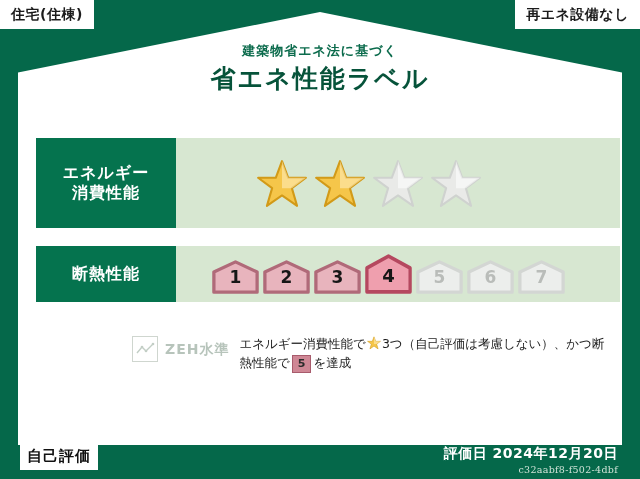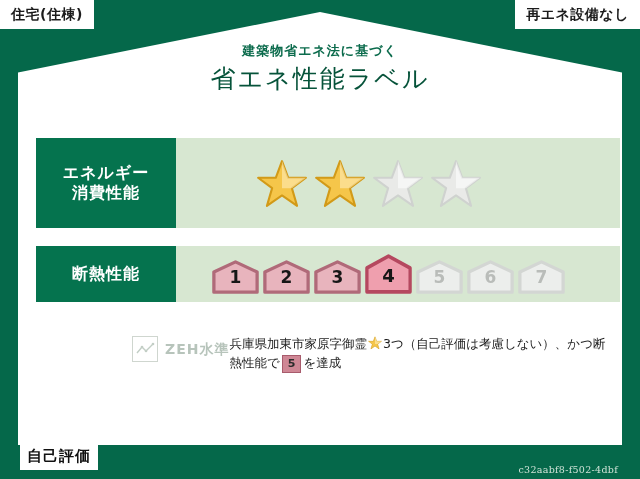--- a/index.html
+++ b/index.html
@@ -48,21 +48,21 @@
   #title-block{
     position:absolute;left:0;right:0;top:44px;
     text-align:center;z-index:5;
   }
   #title-sub{
     font-size:13px;font-weight:bold;color:#0b6b4c;
     letter-spacing:1px;line-height:1;
     margin-bottom:9px;
   }
   #title-main{
-    font-size:25px;font-weight:normal;color:#06533a;
+    font-size:25px;font-weight:bold;color:#06533a;
     letter-spacing:2px;line-height:1;
   }
 
   
   .perf-row{
     position:absolute;
     left:36px;right:20px;
     display:flex;align-items:stretch;
     z-index:5;
   }
@@ -108,21 +108,21 @@
     padding-bottom:8px;
   }
   .grade.on span{color:#161616;}
   .grade.off span{color:#b9bcb9;}
   .grade.cur{height:40px;}
   .grade.cur span{font-size:18px;padding-bottom:9px;}
 
   
   #zeh-block{
     position:absolute;left:36px;right:28px;top:333px;
-    display:flex;align-items:flex-start;z-index:5;
+    display:flex;align-items:flex-start;gap:10px;z-index:5;
   }
   #zeh-mark{
     display:flex;align-items:center;gap:7px;
     flex:0 0 auto;padding-top:3px;padding-left:96px;
   }
   #zeh-icon{
     width:26px;height:26px;border:1px solid #cfd6cf;
     box-sizing:border-box;display:block;background:#fff;
   }
   #zeh-text{
@@ -282,29 +282,30 @@
           <svg viewBox="0 0 24 24" style="width:100%;height:100%;display:block">
             <polyline points="4,16 9,10 13,14 20,7" fill="none" stroke="#c2cec5" stroke-width="1.4"></polyline>
             <circle cx="9" cy="10" r="1.3" fill="#c2cec5"></circle>
             <circle cx="13" cy="14" r="1.3" fill="#c2cec5"></circle>
             <circle cx="20" cy="7" r="1.3" fill="#c2cec5"></circle>
           </svg>
         </span>
       <span id="zeh-text">ZEH水準</span>
     </div>
     <div id="zeh-desc">
-      <span>兵庫県加東市家原字御霊</span><span class="inline-star"><svg viewBox="0 0 100 100" preserveAspectRatio="xMidYMid meet">
+      <span>エネルギー消費性能で</span><span class="inline-star"><svg viewBox="0 0 100 100" preserveAspectRatio="xMidYMid meet">
             <polygon points="50,6 62,38 96,38 69,58 79,92 50,72 21,92 31,58 4,38 38,38" fill="#f5c64a" stroke="#d29a18" stroke-width="4" stroke-linejoin="round"></polygon>
             <polygon points="50,6 62,38 96,38 69,58 50,58" fill="#fff0c2" opacity="0.55"></polygon>
           </svg></span><span>3つ（自己評価</span><span>は考慮しない）、かつ断熱性能で</span><span class="inline-chip">5</span><span>を達成</span>
     </div>
   </div>
 
   <div id="footer">
     <div id="footer-left">
       <span id="self-eval">自己評価</span>
     </div>
     <div id="footer-right">
+      <div id="eval-date">評価日 2024年12月20日</div>
       <div id="doc-id">c32aabf8-f502-4dbf</div>
     </div>
   </div>
 
 </div>
 
 </body></html>

